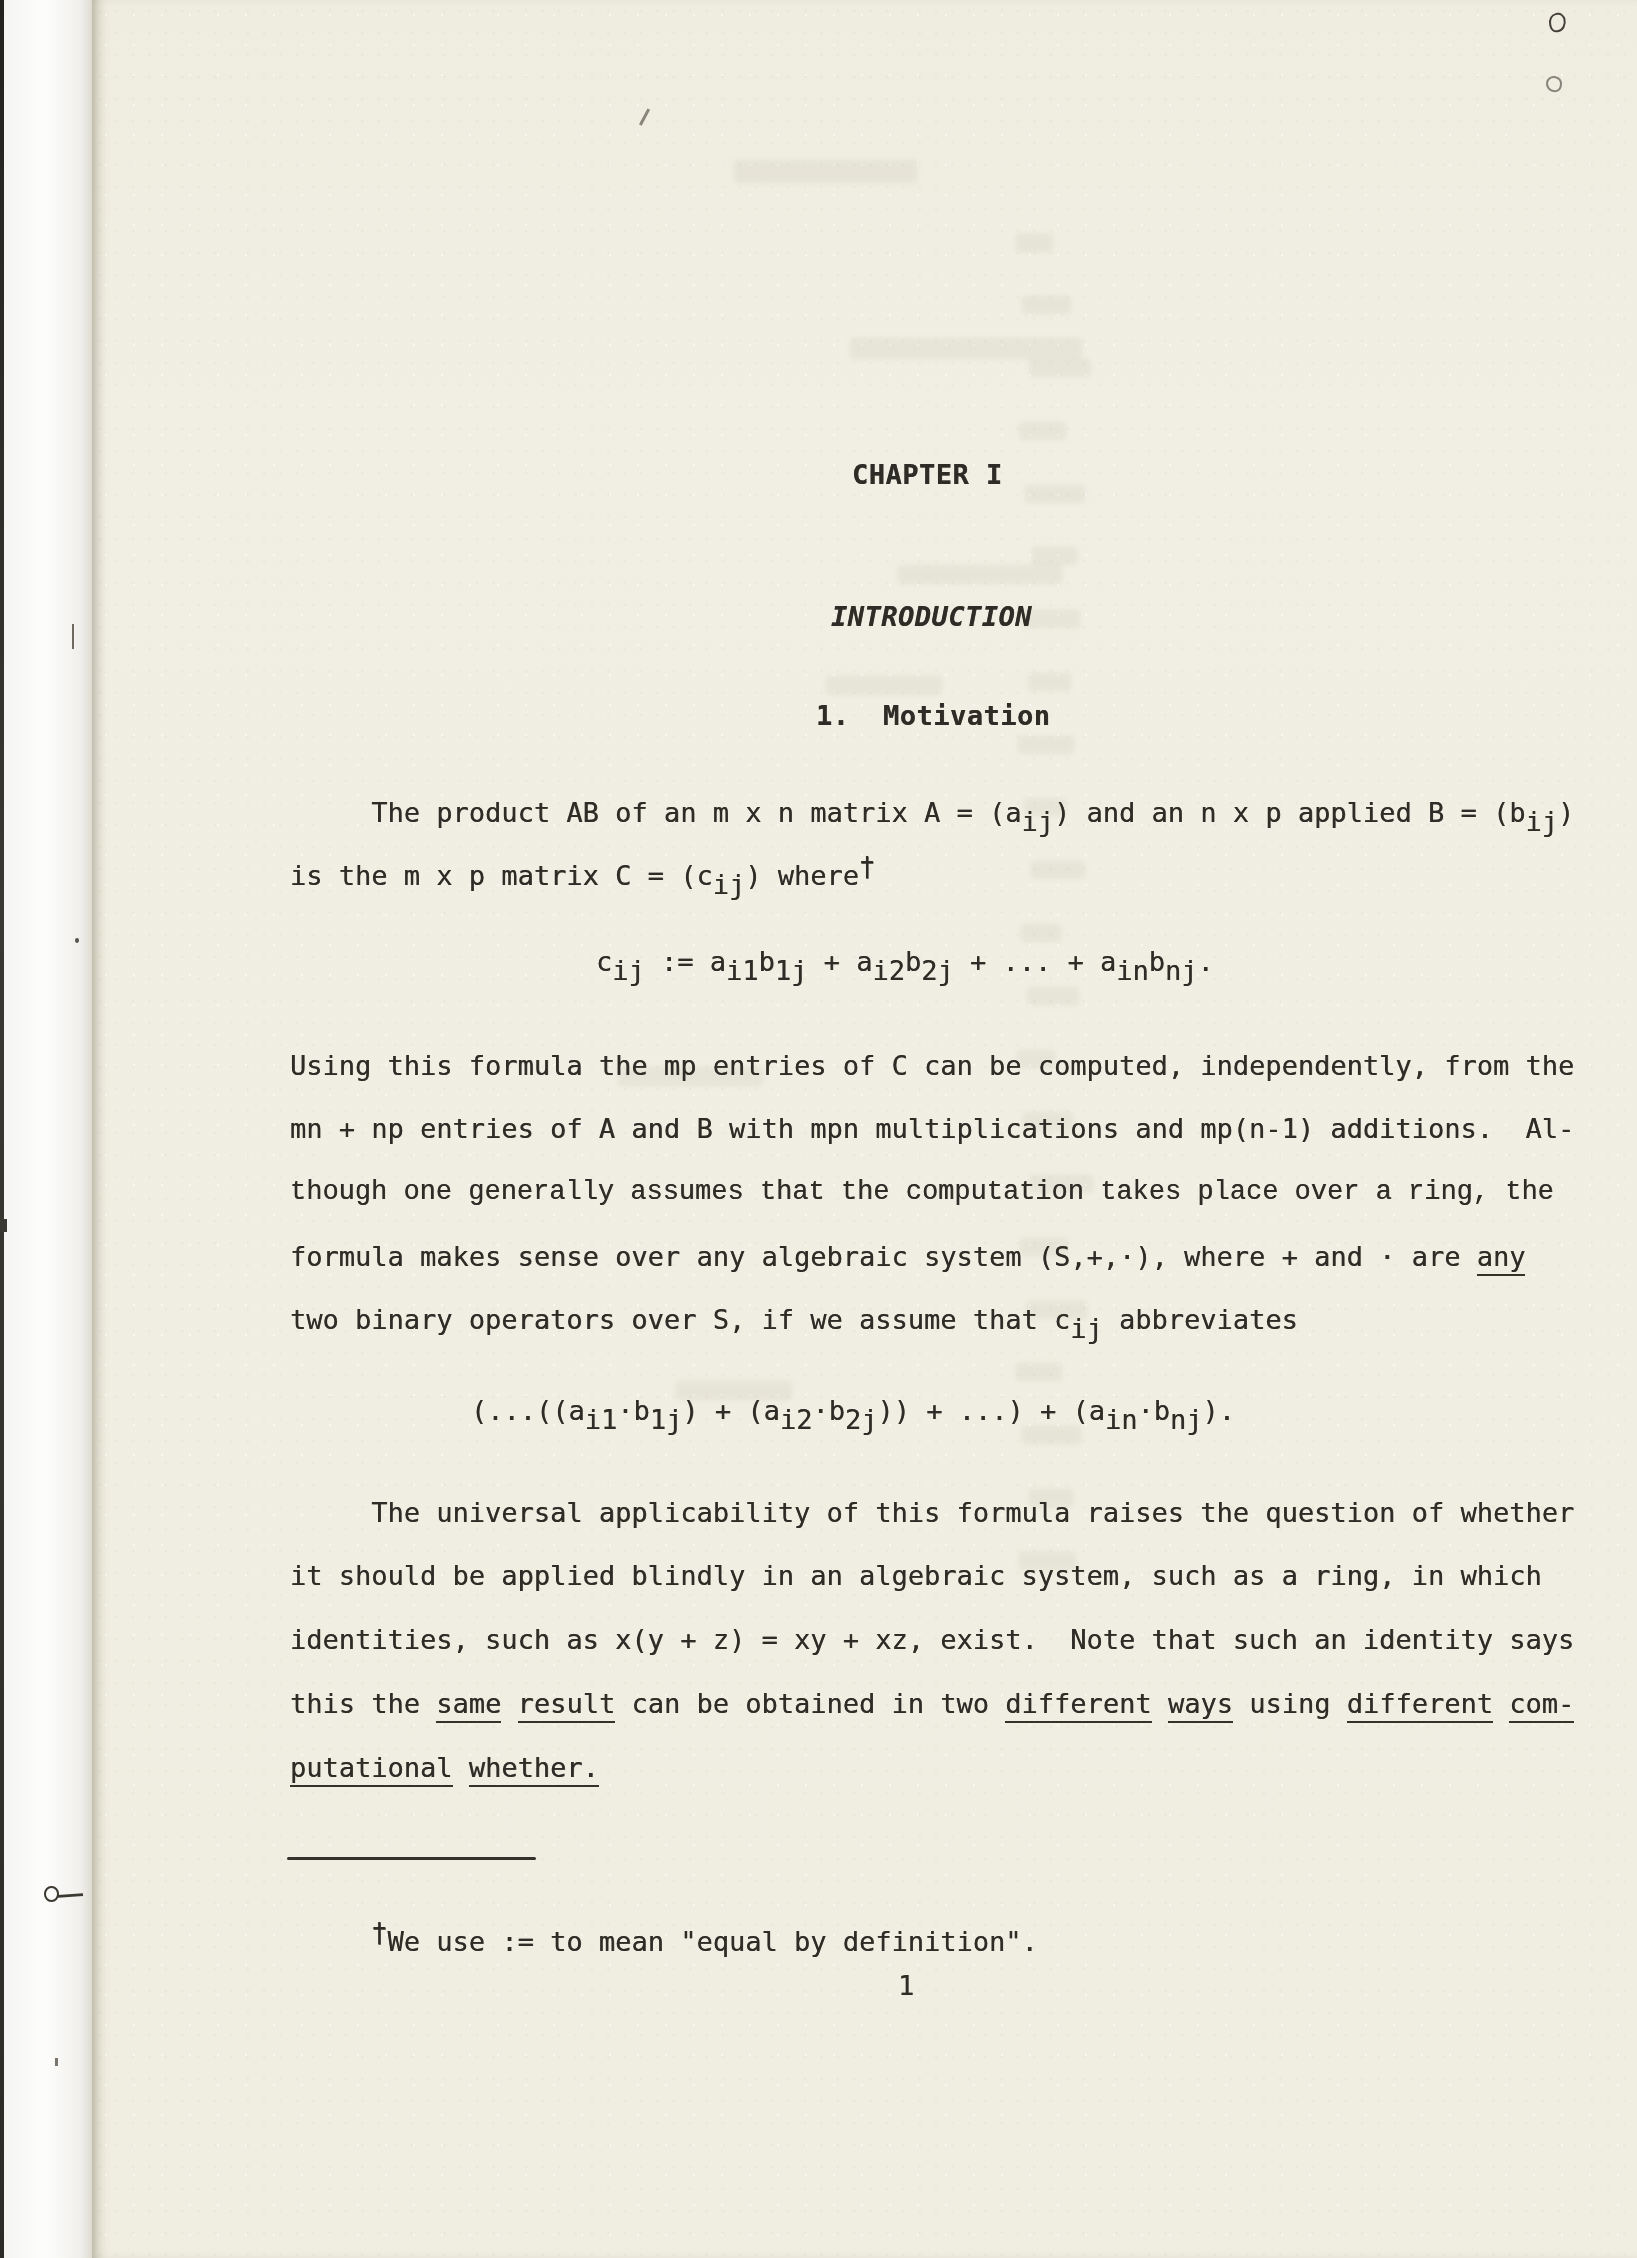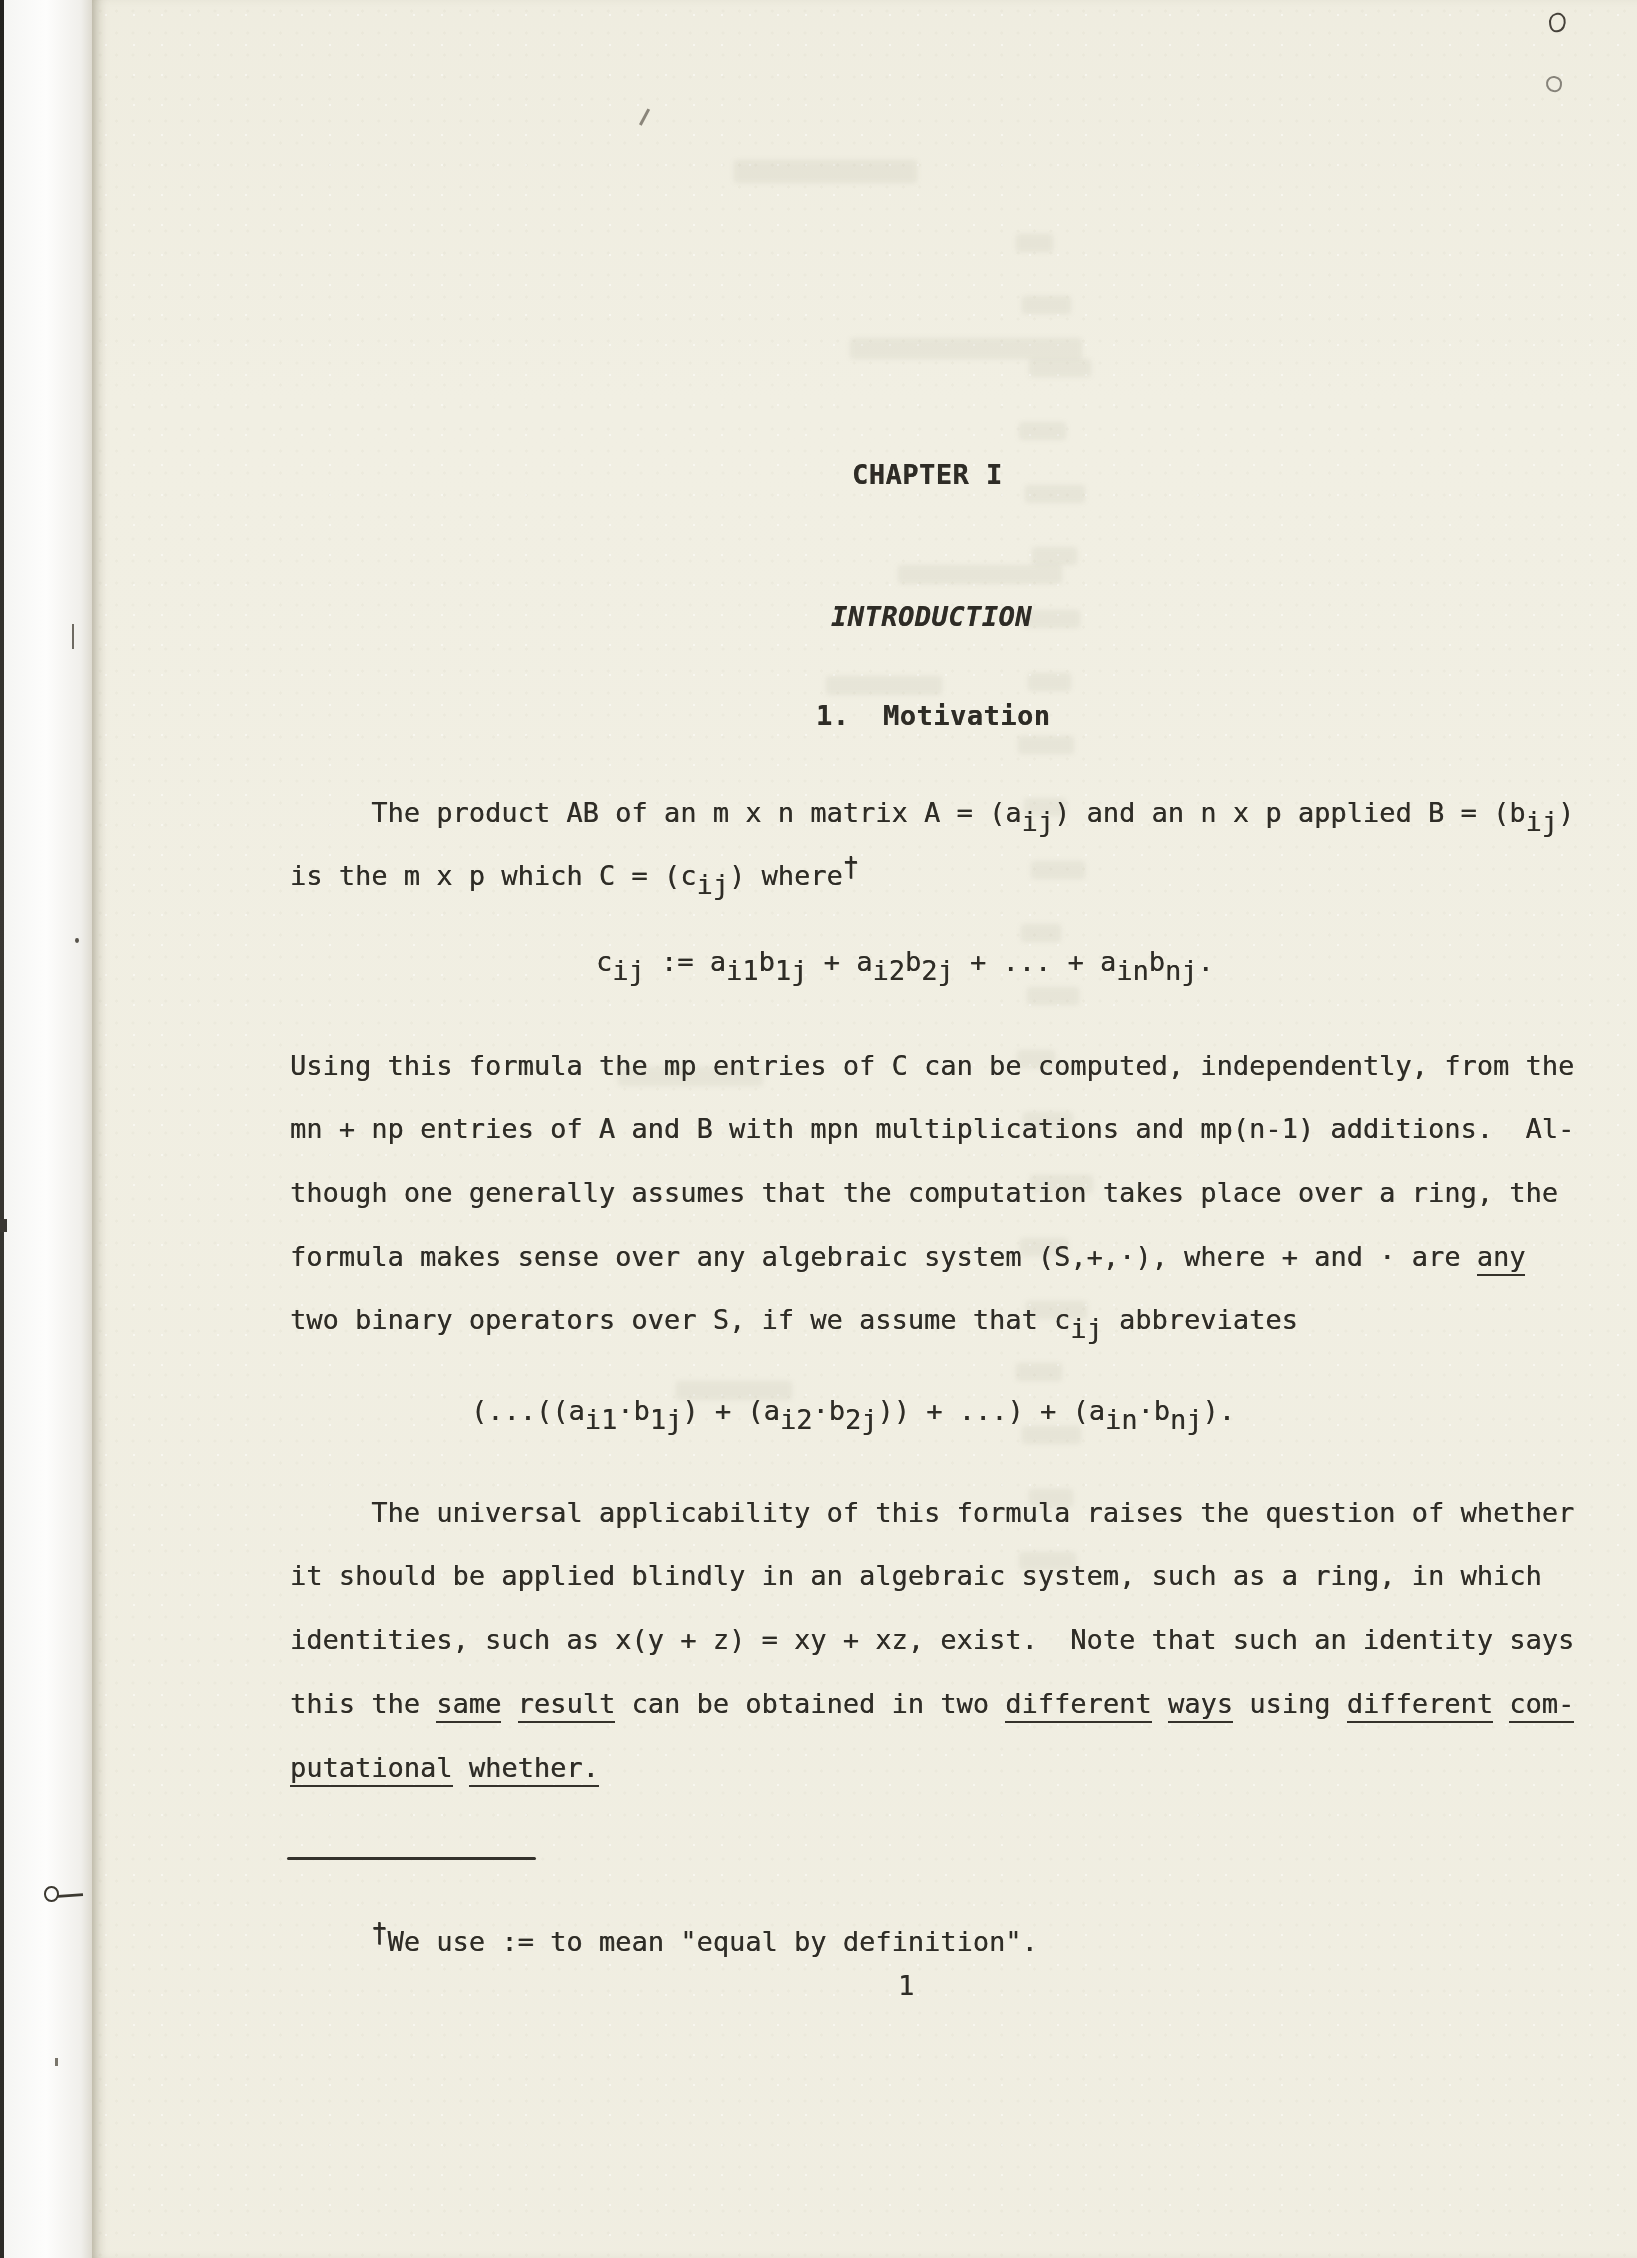--- a/index.html
+++ b/index.html
@@ -86,25 +86,25 @@
   <div class="ghost" style="left:826px;top:676px;width:116px;height:19.3px;"></div>
   <div class="ghost" style="left:618px;top:1067px;width:145px;height:19.3px;"></div>
   <div class="ghost" style="left:676px;top:1381px;width:116px;height:19.3px;"></div>
 
   <div class="line heading" style="left:852px;top:457px;">CHAPTER I</div>
   <div class="line heading" style="left:831px;top:599px;font-style:italic;">INTRODUCTION</div>
   <div class="line heading" style="left:816px;top:698px;">1.  Motivation</div>
 
   <div id="lines-root">
       <div class="line" style="top: 795px; left: 290px;"><span>     The product AB of an m x n matrix A = (a</span><span class="sub">ij</span><span>) and an n x p applied B = (b</span><span class="sub">ij</span><span>)</span></div>
-      <div class="line" style="top: 858px; left: 290px;"><span>is the m x p which C = (c</span><span class="sub">ij</span><span>) where</span><span class="sup">†</span></div>
+      <div class="line" style="top: 858px; left: 290px;"><span>is the m x p matrix C = (c</span><span class="sub">ij</span><span>) where</span><span class="sup">†</span></div>
       <div class="line" style="top: 944px; left: 596px;"><span>c</span><span class="sub">ij</span><span> := a</span><span class="sub">i1</span><span>b</span><span class="sub">1j</span><span> + a</span><span class="sub">i2</span><span>b</span><span class="sub">2j</span><span> + ... + a</span><span class="sub">in</span><span>b</span><span class="sub">nj</span><span>.</span></div>
       <div class="line" style="top: 1048px; left: 290px;"><span>Using this formula the mp entries of C can be computed, independently, from the</span></div>
       <div class="line" style="top: 1111px; left: 290px;"><span>mn + np entries of A and B with mpn multiplications and mp(n-1) additions.  Al-</span></div>
-      <div class="line" style="top: 1175px; left: 290px;"><span>though one generally assumes that the computation takes place over a ring, the</span></div>
+      <div class="line" style="top: 1175px; left: 290px; font-family: Liberation Mono, monospace;"><span>though one generally assumes that the computation takes place over a ring, the</span></div>
       <div class="line" style="top: 1239px; left: 290px;"><span>formula makes sense over any algebraic system (S,+,·), where + and · are </span><span class="u">any</span></div>
       <div class="line" style="top: 1302px; left: 290px;"><span>two binary operators over S, if we assume that c</span><span class="sub">ij</span><span> abbreviates</span></div>
       <div class="line" style="top: 1393px; left: 471px;"><span>(...((a</span><span class="sub">i1</span><span>·b</span><span class="sub">1j</span><span>) + (a</span><span class="sub">i2</span><span>·b</span><span class="sub">2j</span><span>)) + ...) + (a</span><span class="sub">in</span><span>·b</span><span class="sub">nj</span><span>).</span></div>
       <div class="line" style="top: 1495px; left: 290px;"><span>     The universal applicability of this formula raises the question of whether</span></div>
       <div class="line" style="top: 1558px; left: 290px;"><span>it should be applied blindly in an algebraic system, such as a ring, in which</span></div>
       <div class="line" style="top: 1622px; left: 290px; text-align: right;"><span>identities, such as x(y + z) = xy + xz, exist.  Note that such an identity says</span></div>
       <div class="line" style="top: 1686px; left: 290px;"><span>this the </span><span class="u">same</span><span> </span><span class="u">result</span><span> can be obtained in two </span><span class="u">different</span><span> </span><span class="u">ways</span><span> using </span><span class="u">different</span><span> </span><span class="u">com-</span></div>
       <div class="line" style="top: 1750px; left: 290px;"><span class="u">putational</span><span> </span><span class="u">whether.</span></div>
       <div class="line" style="top: 1924px; left: 290px;"><span>     </span><span class="sup">†</span><span>We use := to mean "equal by definition".</span></div>
     </div>

